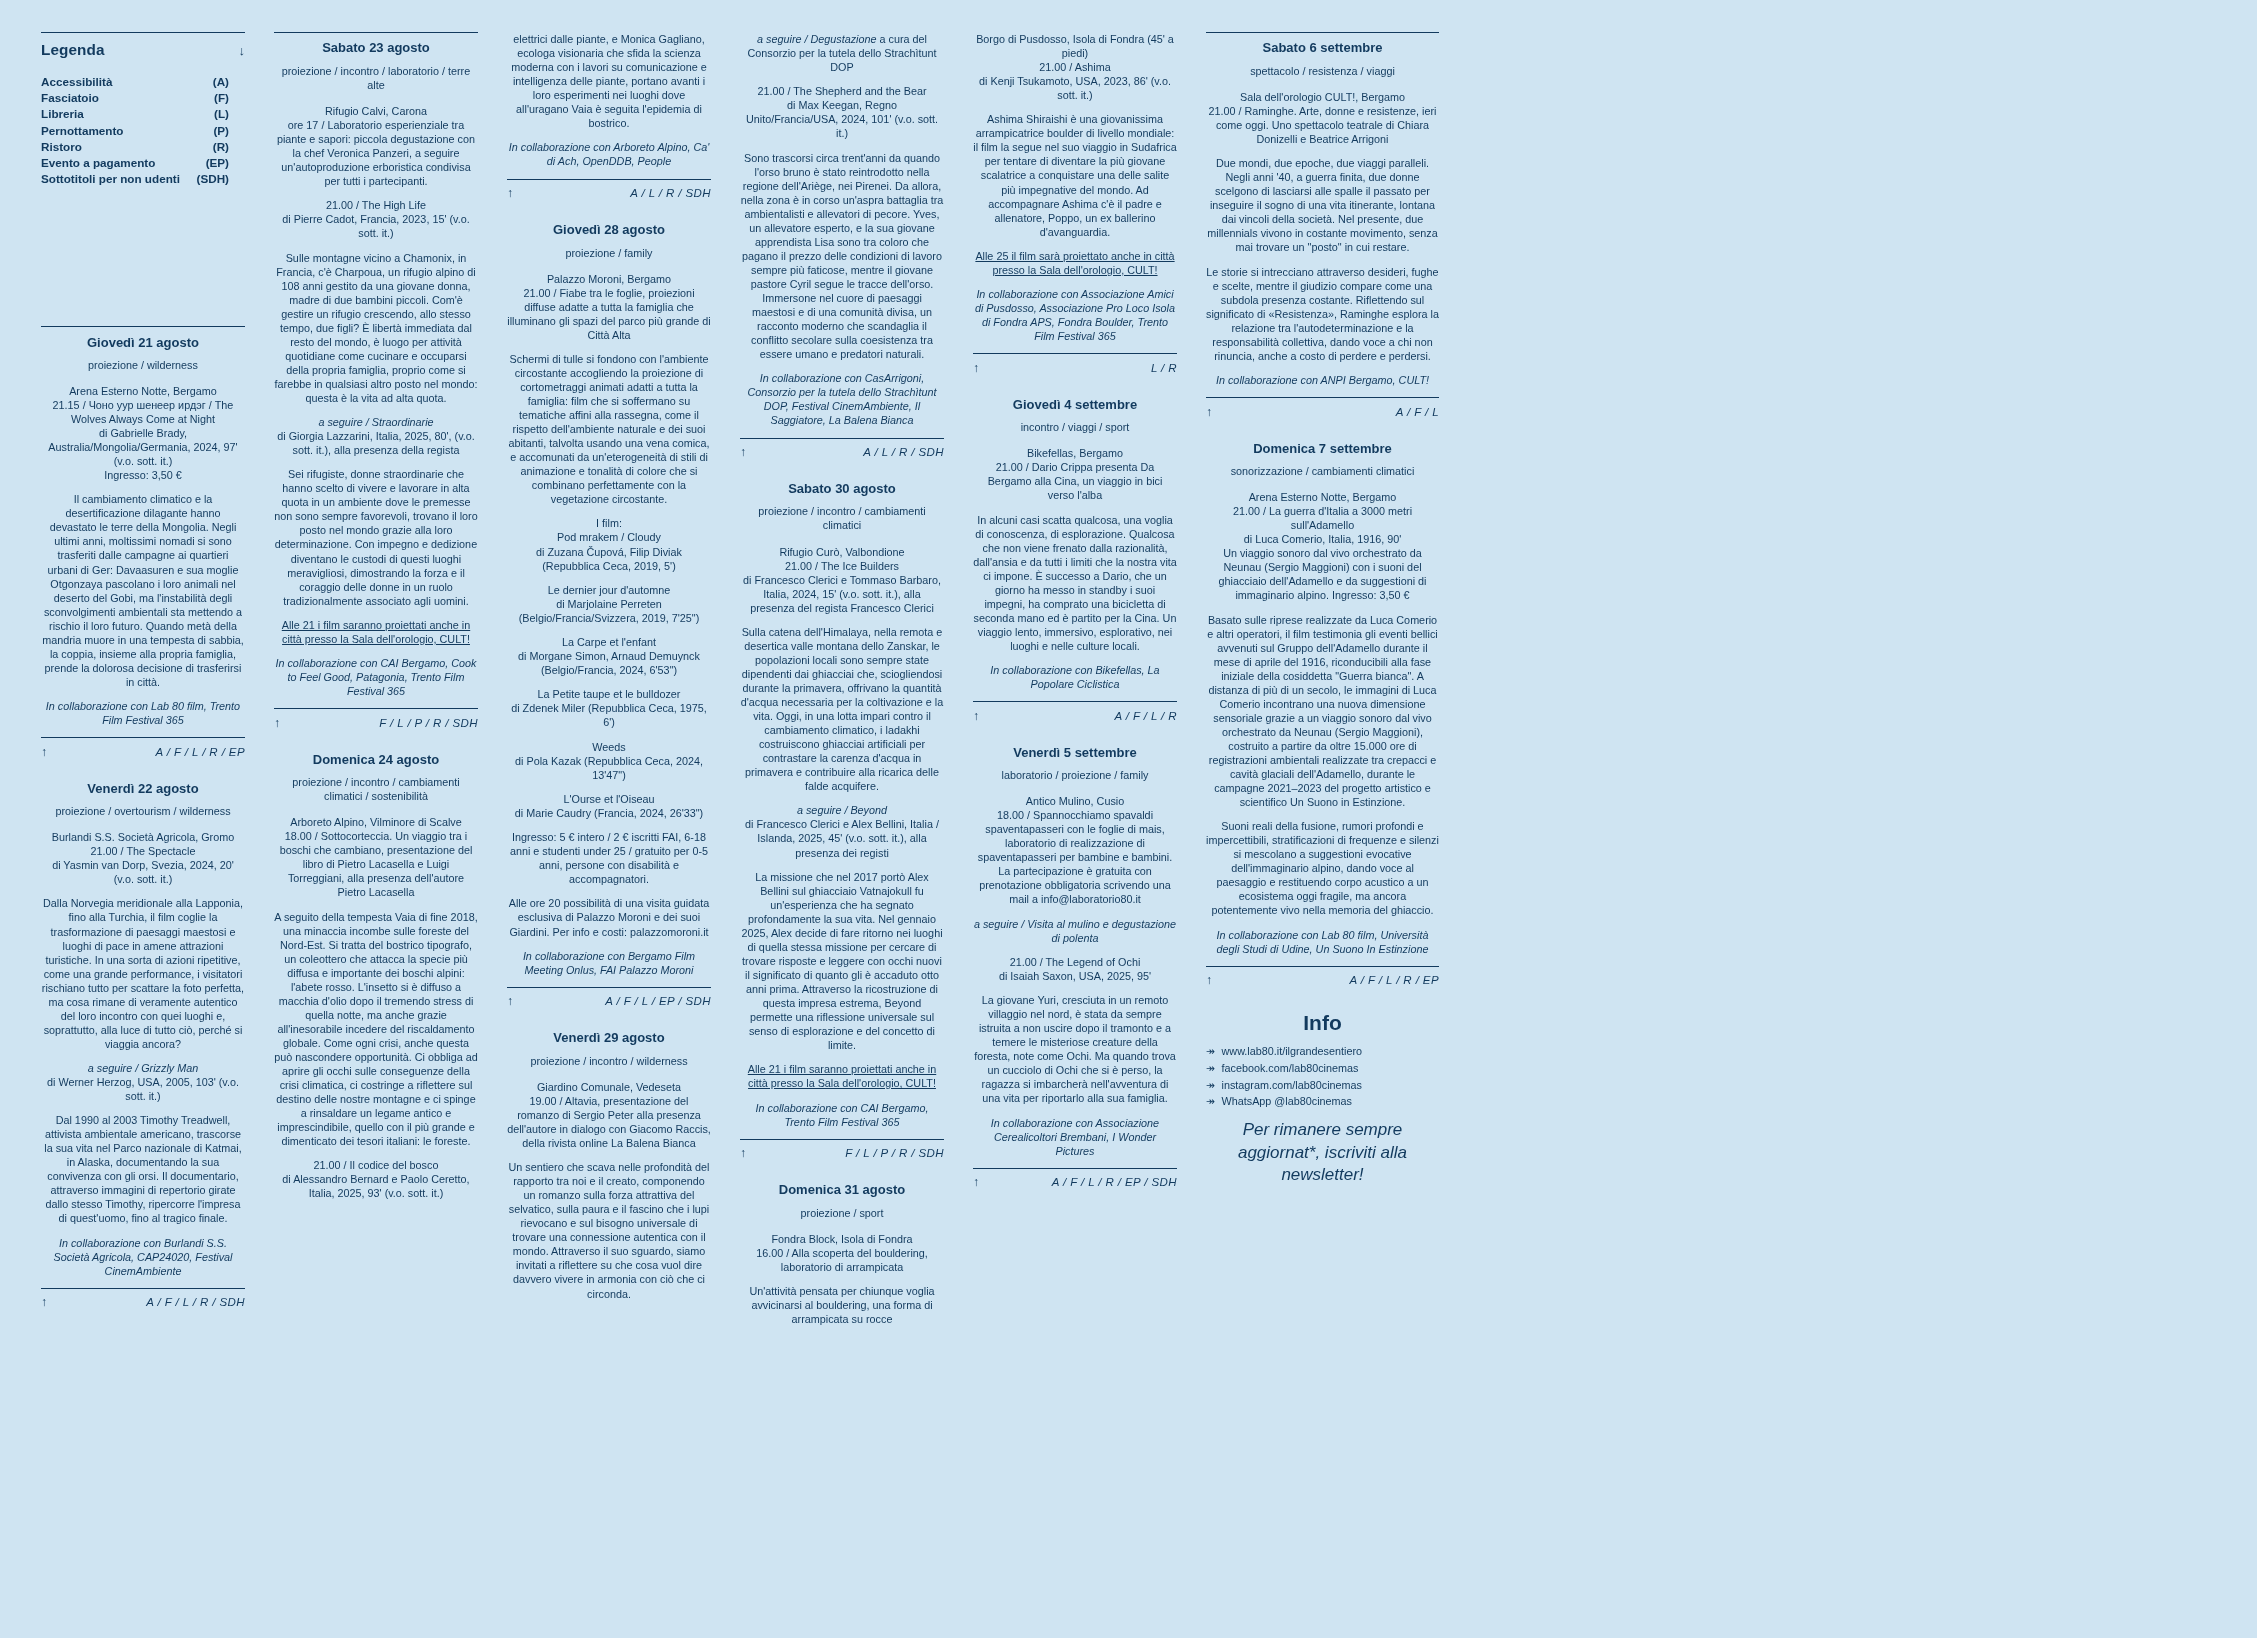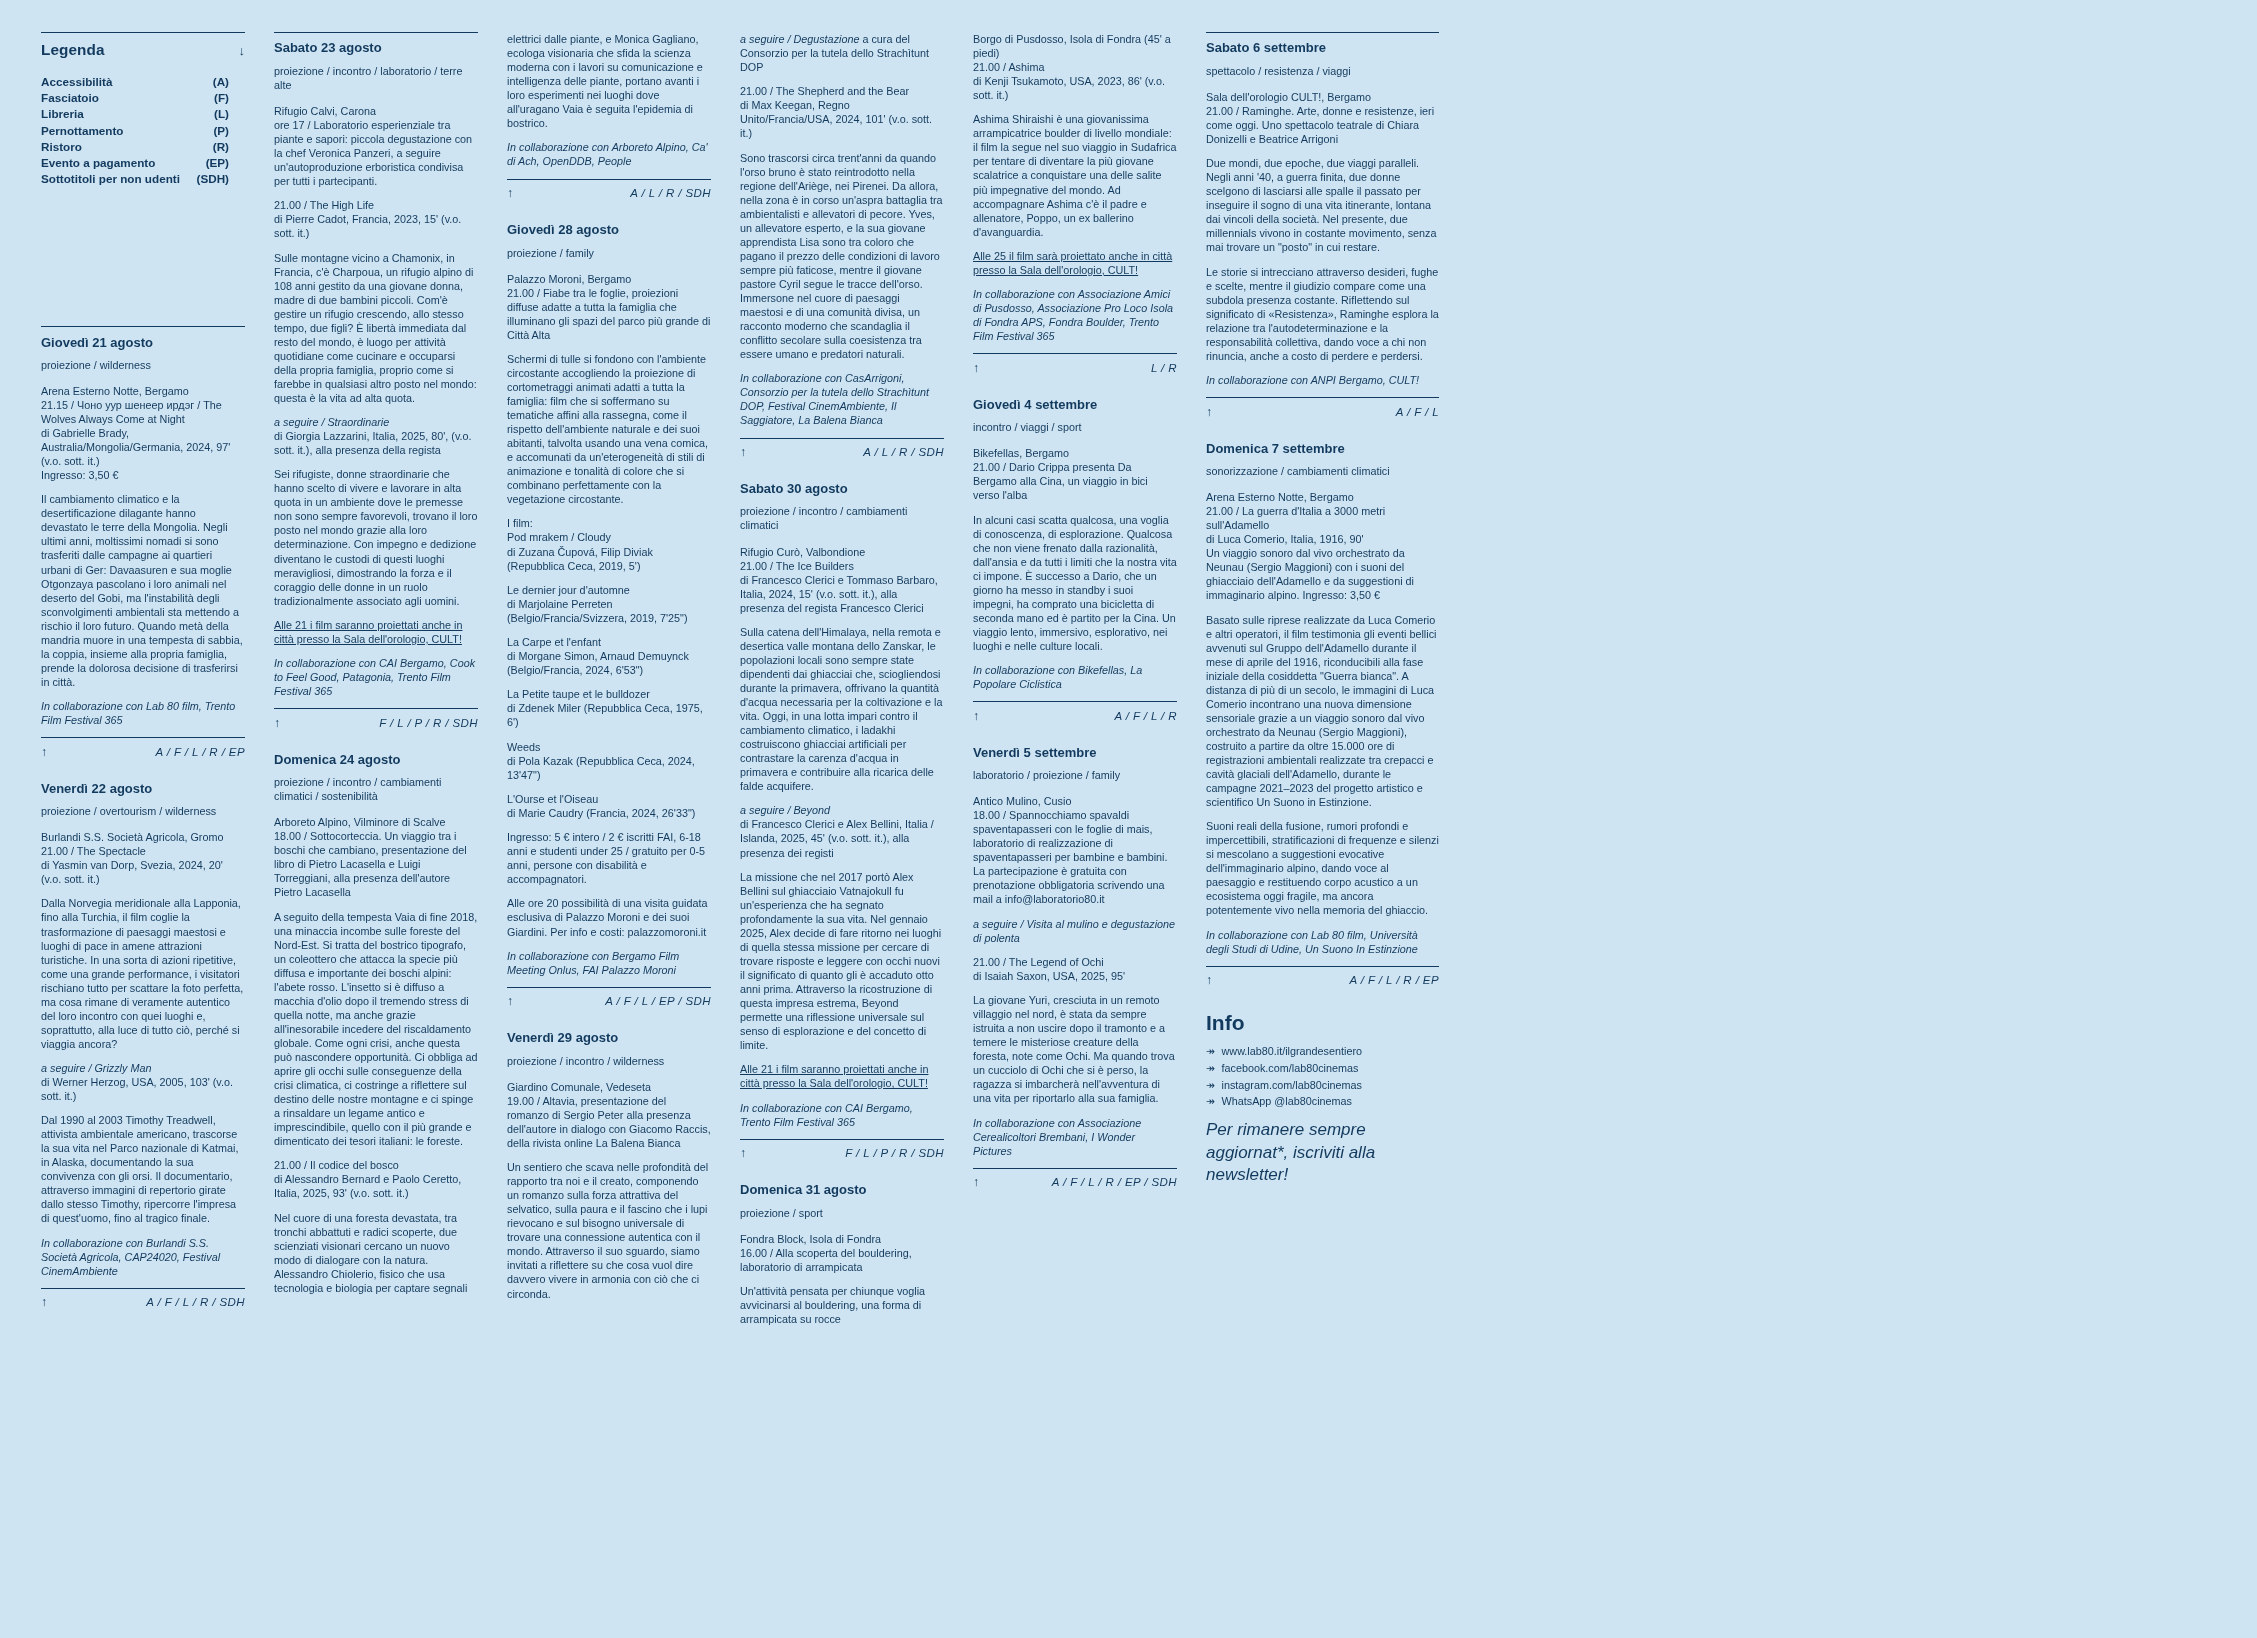--- a/index.html
+++ b/index.html
@@ -14,20 +14,21 @@
     color: #123a5e;
     overflow: hidden;
   }
   .page {
     position: relative;
     width: 2258px;
     height: 1638px;
     box-sizing: border-box;
     padding: 32px 41px 18.6px 41px;
     background: #cfe4f2;
+    text-align: center;
   }
   .cols {
     display: flex;
     gap: 0;
     height: 100%;
   }
   .col {
     width: 233px;
     flex: 0 0 233px;
     padding-right: 29px;
@@ -214,21 +215,20 @@
         <span class="codes">F / L / P / R / SDH</span>
       </div>
 
       <h2 class="day">Domenica 24 agosto</h2>
       <p class="tagline">proiezione / incontro / cambiamenti climatici / sostenibilità</p>
       <p class="tight">Arboreto Alpino, Vilminore di Scalve</p>
       <p><span class="b">18.00 / Sottocorteccia. Un viaggio tra i boschi che cambiano,</span><span> presentazione del libro di Pietro Lacasella e Luigi Torreggiani, alla presenza dell'autore Pietro Lacasella</span></p>
       <p>A seguito della tempesta Vaia di fine 2018, una minaccia incombe sulle foreste del Nord-Est. Si tratta del bostrico tipografo, un coleottero che attacca la specie più diffusa e importante dei boschi alpini: l'abete rosso. L'insetto si è diffuso a macchia d'olio dopo il tremendo stress di quella notte, ma anche grazie all'inesorabile incedere del riscaldamento globale. Come ogni crisi, anche questa può nascondere opportunità. Ci obbliga ad aprire gli occhi sulle conseguenze della crisi climatica, ci costringe a riflettere sul destino delle nostre montagne e ci spinge a rinsaldare un legame antico e imprescindibile, quello con il più grande e dimenticato dei tesori italiani: le foreste.</p>
       <p class="tight"><span class="b">21.00 / Il codice del bosco</span></p>
       <p>di Alessandro Bernard e Paolo Ceretto, Italia, 2025, 93' (v.o. sott. it.)</p>
-      <p>Nel cuore di una foresta devastata, tra tronchi abbattuti e radici scoperte, due scienziati visionari cercano un nuovo modo di dialogare con la natura. Alessandro Chiolerio, fisico che usa tecnologia e biologia per captare segnali</p>
     </div>
 
     <div class="col">
       <p>elettrici dalle piante, e Monica Gagliano, ecologa visionaria che sfida la scienza moderna con i lavori su comunicazione e intelligenza delle piante, portano avanti i loro esperimenti nei luoghi dove all'uragano Vaia è seguita l'epidemia di bostrico.</p>
       <p class="credits">In collaborazione con Arboreto Alpino, Ca' di Ach, OpenDDB, People</p>
       <div class="footer-row">
         <span class="up">↑</span>
         <span class="codes">A / L / R / SDH</span>
       </div>
 

